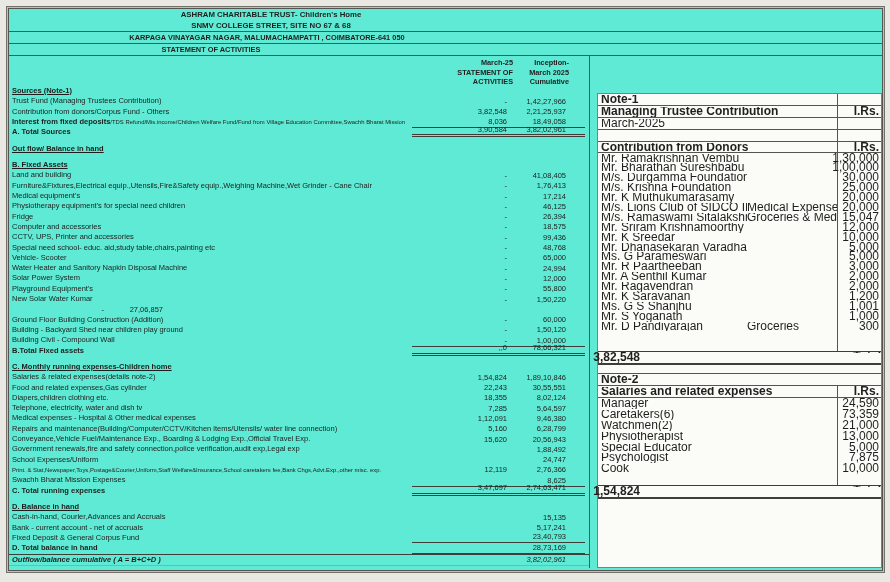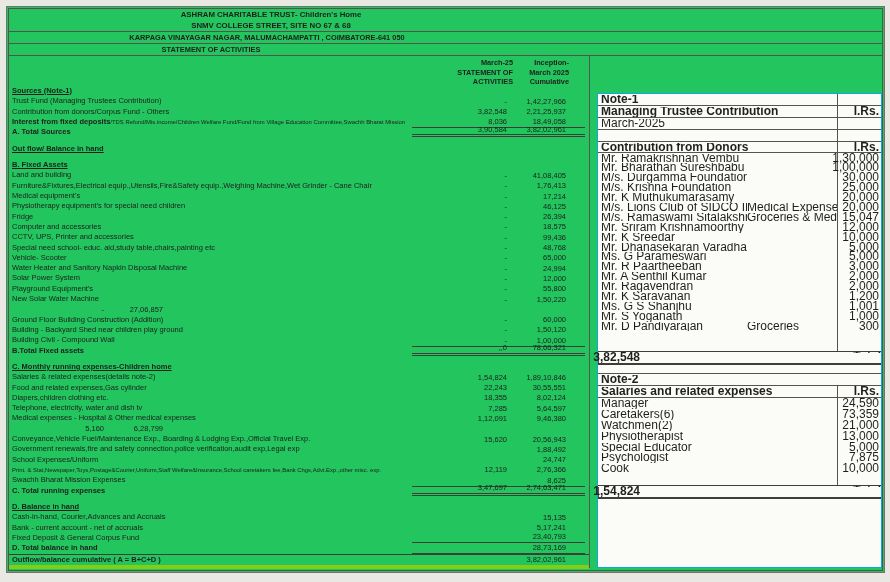--- a/index.html
+++ b/index.html
@@ -1,17 +1,17 @@
 <!DOCTYPE html>
 <html><head>
 <meta charset="utf-8">
 <style>
   html,body{margin:0;padding:0;}
   body{width:890px;height:582px;background:#e9e8e3;font-family:"Liberation Sans",sans-serif;color:#1f1f1d;position:relative;overflow:hidden;}
-  .sheet{position:absolute;left:6px;top:6px;width:877px;height:565px;border:1px solid #72716b;background:#22c55e;}
+  .sheet{position:absolute;left:6px;top:6px;width:877px;height:565px;border:1px solid #72716b;background:#5eead4;}
   .sheet-inner{position:absolute;left:1px;top:1px;right:1px;bottom:1px;border:1px solid #55544e;}
 
   
   .hdr{border-bottom:1px solid #55544e;}
   .hdr-title{height:22px;}
   .hdr-title .htext{width:582px;text-align:center;font-weight:bold;font-size:7.8px;line-height:10.5px;padding-top:1px;padding-right:58px;box-sizing:border-box;}
   .hdr-addr{height:11px;}
   .hdr-addr .htext{width:582px;text-align:center;font-weight:bold;font-size:7.4px;line-height:11px;padding-right:66px;box-sizing:border-box;}
   .hdr-stmt{height:11px;}
   .hdr-stmt .htext{width:582px;text-align:center;font-weight:bold;font-size:7.4px;line-height:11px;padding-right:178px;box-sizing:border-box;}
@@ -28,21 +28,21 @@
   .mrow .lbl{flex:1;padding-left:3px;white-space:nowrap;overflow:hidden;}
   .lsub{font-size:5.9px;}
   .nums{display:flex;width:173px;margin-right:4px;align-items:flex-end;flex:none;}
   .c1{width:95px;text-align:right;}
   .c2{flex:1;text-align:right;padding-right:19px;box-sizing:border-box;}
   .sec .lmain{font-weight:bold;text-decoration:underline;}
   .boldlabel .lmain{font-weight:bold;}
   .total .lmain{font-weight:bold;}
   .total .nums{border-top:1px solid #3e3d38;border-bottom:3px double #3e3d38;}
   .ruleunder .nums{border-bottom:1px solid #3e3d38;}
-  .boxed{border-top:1px solid #3e3d38;border-bottom:4px solid #84cc16;}
+  .boxed{border-top:1px solid #3e3d38;border-bottom:1px solid #84cc16;font-style:italic;}
   .blank{height:6.2px;}
   .smalllabel .lmain{font-size:5.9px;}
 
   
   .right-pane{position:absolute;left:588px;top:37px;right:0;bottom:0;border:1px solid #0ea5e9;box-sizing:border-box;display:flex;flex-direction:column;font-size:12px;background:#fbfbf7;}
   .prow{display:flex;height:10.9px;align-items:flex-end;flex:none;line-height:9.8px;}
   .prow.short{height:9.9px;}
   .prow .pl{flex:1;padding-left:3px;white-space:nowrap;overflow:hidden;}
   .prow .dnote{width:90px;flex:none;white-space:nowrap;overflow:hidden;}
   .prow .amt{width:44px;flex:none;border-left:1px solid #55544e;text-align:right;padding-right:2px;box-sizing:border-box;align-self:stretch;display:flex;align-items:flex-end;justify-content:flex-end;}
@@ -214,21 +214,21 @@
               </span>
             </div>
             <div class="mrow">
               <span class="lbl"><span class="lmain">Playground Equipment's</span></span>
               <span class="nums">
                 <span class="c1">-</span>
                 <span class="c2">55,800</span>
               </span>
             </div>
             <div class="mrow">
-              <span class="lbl"><span class="lmain">New Solar Water Machine</span></span>
+              <span class="lbl"><span class="lmain">New Solar Water Kumar</span></span>
               <span class="nums">
                 <span class="c1">-</span>
                 <span class="c2">1,50,220</span>
               </span>
             </div>
             <div class="mrow">
               <span class="nums">
                 <span class="c1">-</span>
                 <span class="c2">27,06,857</span>
               </span>
@@ -298,20 +298,21 @@
               </span>
             </div>
             <div class="mrow">
               <span class="lbl"><span class="lmain">Medical expenses - Hospital &amp; Other medical expenses</span></span>
               <span class="nums">
                 <span class="c1">1,12,091</span>
                 <span class="c2">9,46,380</span>
               </span>
             </div>
             <div class="mrow">
+              <span class="lbl"><span class="lmain">Repairs and maintenance(Building/Computer/CCTV/Kitchen items/Utensils/ water line connection)</span></span>
               <span class="nums">
                 <span class="c1">5,160</span>
                 <span class="c2">6,28,799</span>
               </span>
             </div>
             <div class="mrow">
               <span class="lbl"><span class="lmain">Conveyance,Vehicle Fuel/Maintenance Exp., Boarding &amp; Lodging Exp.,Official Travel Exp.</span></span>
               <span class="nums">
                 <span class="c1">15,620</span>
                 <span class="c2">20,56,943</span>

